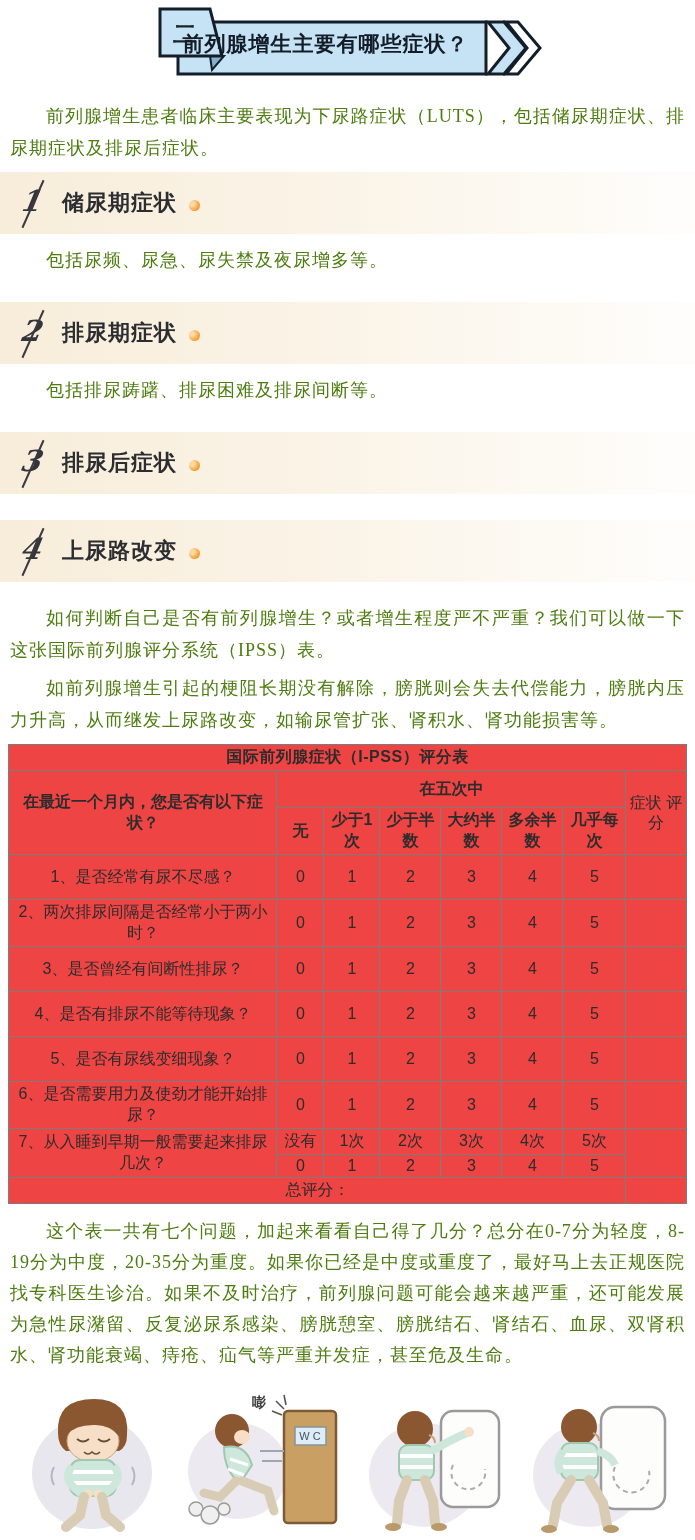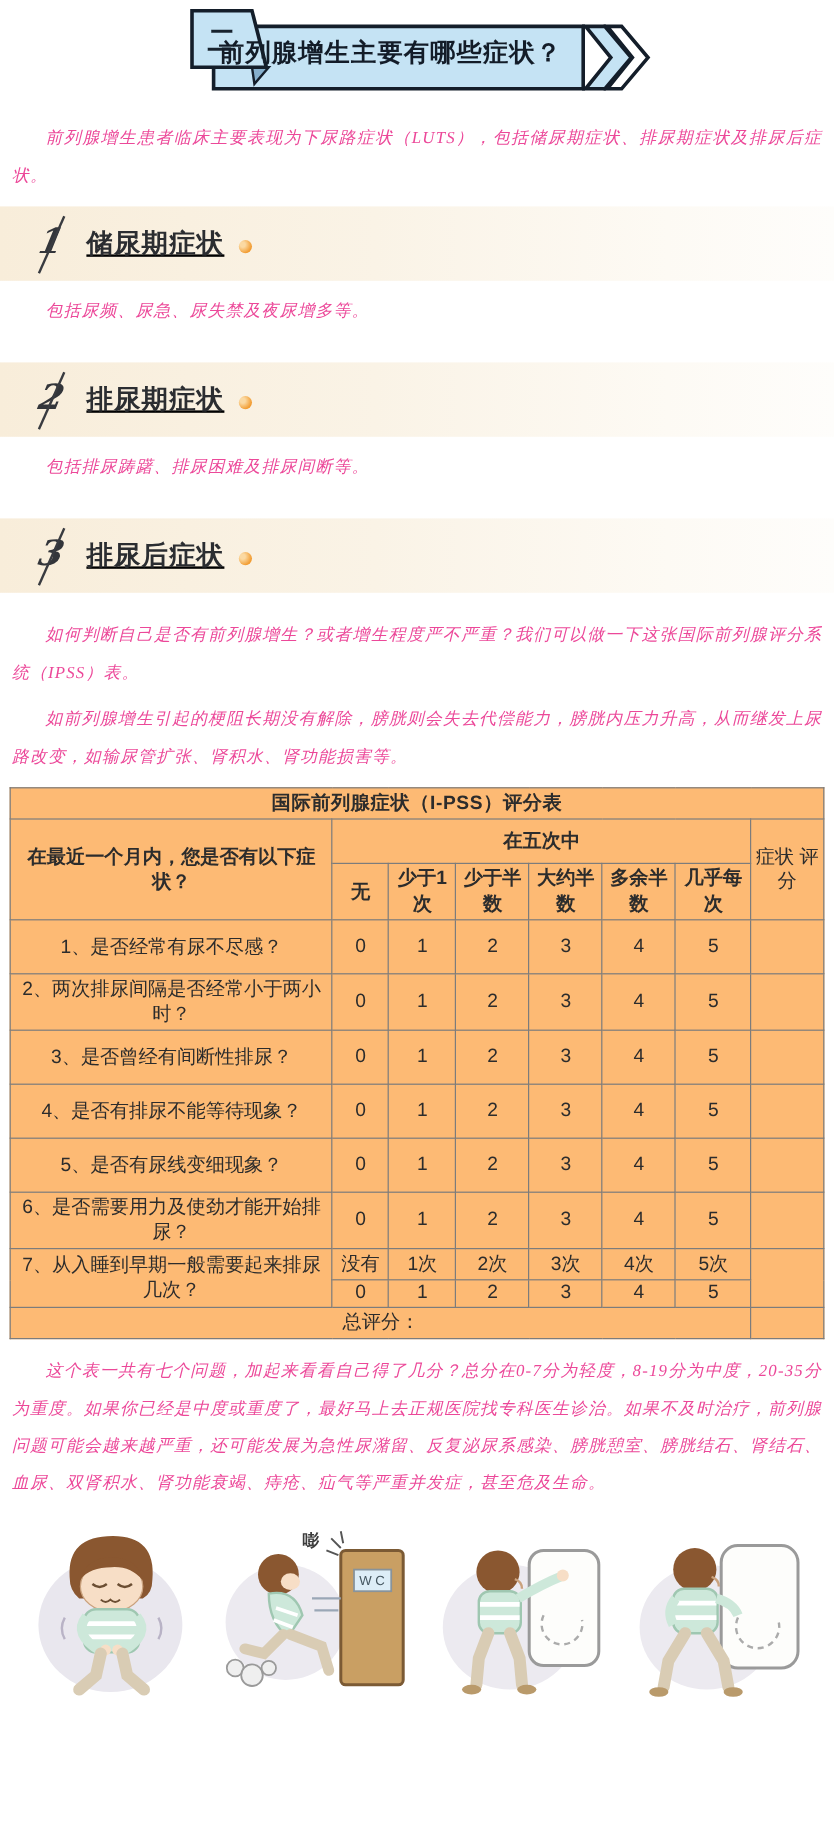--- a/index.html
+++ b/index.html
@@ -6,42 +6,42 @@
   body { background:#ffffff; font-family:"Liberation Sans", sans-serif; }
   .page { width:695px; min-height:1540px; background:#fff; overflow:hidden; }
 
   
   .banner-wrap { position:relative; width:392px; height:72px; margin:6px auto 0; }
   .banner-svg { position:absolute; left:0; top:0; }
   .banner-title { position:absolute; left:22px; top:24px; width:304px; text-align:center;
     font-size:21px; font-weight:bold; color:#131c28; letter-spacing:1px; }
 
   
-  .para { font-family:"Liberation Serif", serif; font-size:14px; line-height:32px;
-    color:#ec4899; text-indent:2em; letter-spacing:1px; text-align:justify;
-    padding:0 10px;font-style:italic; }
+  .para { font-family:"Liberation Serif", serif; font-size:18px; line-height:32px;
+    color:#4d7c0f; text-indent:2em; letter-spacing:1px; text-align:justify;
+    padding:0 10px; }
   .intro { margin-top:22px; }
 
   
   .section-band { height:62px; margin-top:26px; display:flex; align-items:center;
-    padding-left:26px; background:linear-gradient(90deg,#f8edda 0%,#faf3e6 45%,#fdfaf4 80%,#fefdfb 100%);text-decoration:underline; }
+    padding-left:16px; background:linear-gradient(90deg,#f8edda 0%,#faf3e6 45%,#fdfaf4 80%,#fefdfb 100%); }
   .section-band.first { margin-top:8px; }
   .sec-num { position:relative; width:34px; height:50px; margin-right:12px; flex:0 0 auto; }
   .sec-num .digit { position:absolute; left:7px; top:6px; font-family:"DejaVu Serif", serif;
     font-style:italic; font-weight:bold; font-size:29px; color:#33353a; transform:skewX(-12deg); }
   .sec-num .slash { position:absolute; left:16px; top:0; width:2px; height:52px;
     background:#393b40; transform:rotate(24deg); }
   .sec-title { font-size:22px; font-weight:bold; color:#2b2d31; letter-spacing:1px; }
   .sec-dot { width:11px; height:11px; border-radius:50%; margin-left:12px; margin-top:4px;
     background:radial-gradient(circle at 30% 35%, #fbd9a2 20%, #f29d33 70%); }
   .sec-text { margin-top:10px; }
 
   
   table.ipss { width:677px; margin:8px auto 0; border-collapse:collapse; table-layout:fixed;
-    color:#2c2c2c; background:#fdba74; }
+    color:#2c2c2c; background:#ef4444; }
   table.ipss td { border:1.6px solid #7c7c7c; text-align:center; vertical-align:middle;
     font-size:16px; padding:2px 3px; }
   td.t-title { height:26px; font-weight:bold; font-size:16px; letter-spacing:0.5px; }
   td.q-head { font-weight:bold; text-align:center; font-size:16px; }
   td.g-head { height:37px; font-weight:bold; font-size:16px; }
   td.s-head { font-weight:normal; font-size:15px; line-height:20px; }
   td.f-head { height:27px; font-weight:bold; font-size:14.5px; padding:2px 1px; }
   td.q { text-align:left; padding-left:8px; height:45px; font-size:15.5px; }
   td.val { font-size:16px; }
   td.opt { font-size:15px; }
@@ -101,20 +101,28 @@
 
   <div class="section-band">
     <span class="sec-num">
       <span class="digit">3</span>
         <i class="slash"></i>
     </span>
     <span class="sec-title">排尿后症状</span>
     <span class="sec-dot"></span>
   </div>
 
+  <div class="section-band">
+    <span class="sec-num">
+      <span class="digit">4</span>
+        <i class="slash"></i>
+    </span>
+    <span class="sec-title">上尿路改变</span>
+    <span class="sec-dot"></span>
+  </div>
   <p class="para" style="margin-top:20px">如何判断自己是否有前列腺增生？或者增生程度严不严重？我们可以做一下这张国际前列腺评分系统（IPSS）表。</p>
 
   <p class="para" style="margin-top:6px">如前列腺增生引起的梗阻长期没有解除，膀胱则会失去代偿能力，膀胱内压力升高，从而继发上尿路改变，如输尿管扩张、肾积水、肾功能损害等。</p>
 
   <table class="ipss">
     <colgroup>
       <col style="width:268px">
         <col style="width:47px">
         <col style="width:56px">
       <col style="width:61px">

